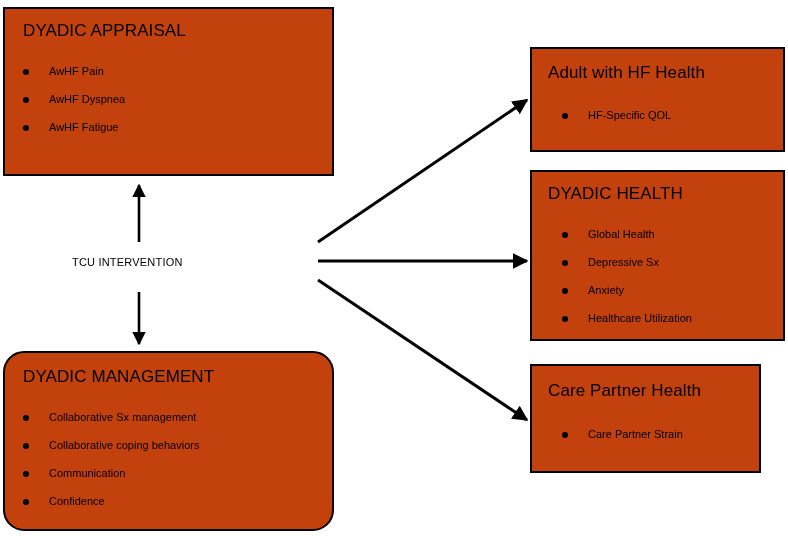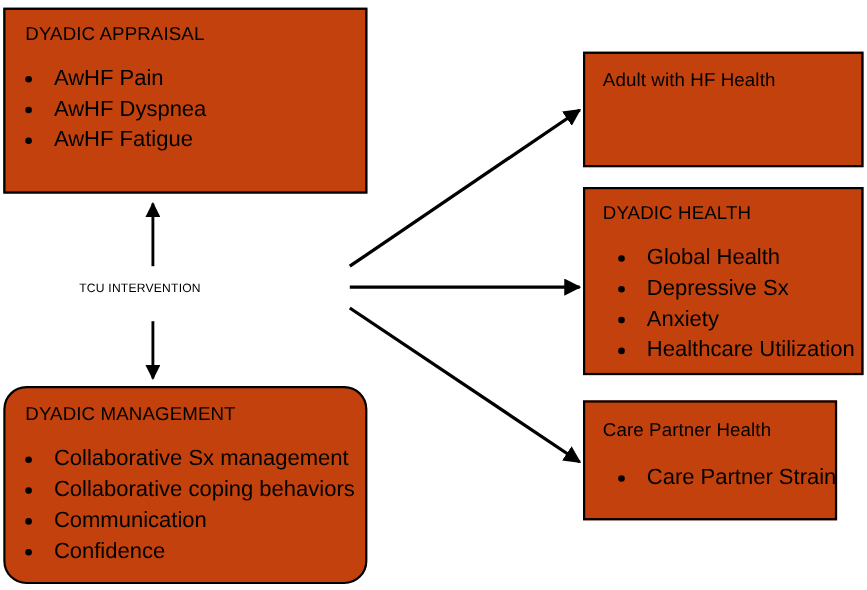--- a/index.html
+++ b/index.html
@@ -30,21 +30,21 @@
     white-space: nowrap;
   }
   ul.bullets {
     position: absolute;
     margin: 0;
     padding: 0;
     list-style: none;
   }
   ul.bullets li {
     position: relative;
-    font-size: 20px;
+    font-size: 11px;
     line-height: 28px;
     white-space: nowrap;
     padding-left: 34px;
   }
   ul.bullets li::before {
     content: "";
     position: absolute;
     left: 8px;
     top: 12px;
     width: 6px;
@@ -87,20 +87,23 @@
     <ul class="bullets" style="left:10px; top:50px;">
       <li>Collaborative Sx management</li>
       <li>Collaborative coping behaviors</li>
       <li>Communication</li>
       <li>Confidence</li>
     </ul>
   </div>
 
   <div class="box" style="left:530px; top:47px; width:255px; height:105px;">
     <div class="box-title" style="left:16px; top:14px;">Adult with HF Health</div>
+    <ul class="bullets" style="left:22px; top:52px;">
+      <li>HF-Specific QOL</li>
+    </ul>
   </div>
 
   <div class="box" style="left:530px; top:170px; width:255px; height:171px;padding-left:44px;">
     <div class="box-title" style="left:16px; top:12px;">DYADIC HEALTH</div>
     <ul class="bullets" style="left:22px; top:48px;">
       <li>Global Health</li>
       <li>Depressive Sx</li>
       <li>Anxiety</li>
       <li>Healthcare Utilization</li>
     </ul>

